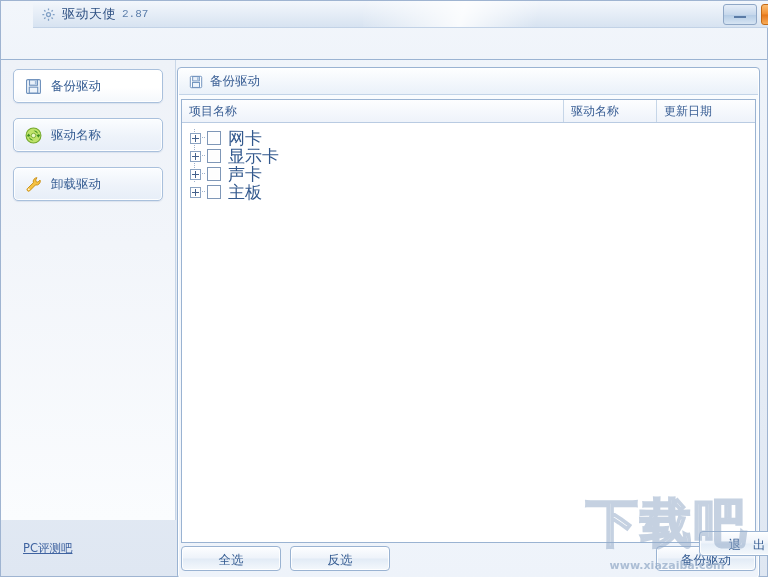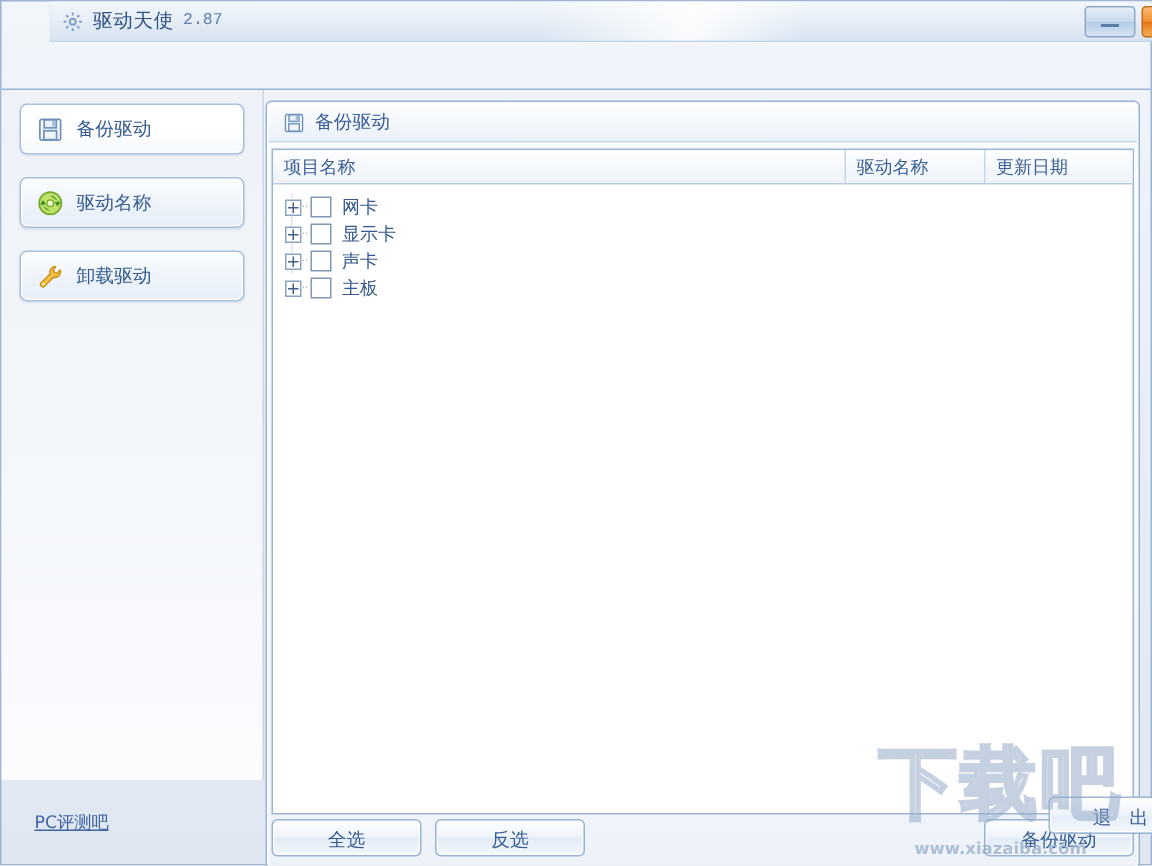--- a/index.html
+++ b/index.html
@@ -162,21 +162,21 @@
   }
   .hguide{
     position:absolute;left:10px;top:8px;width:6px;height:1px;
     background-image:linear-gradient(90deg,#9fb2cc 50%,rgba(0,0,0,0) 0);
     background-size:2px 1px;
   }
   .cbx{
     width:12px;height:12px;border:1px solid #7f97b7;background:#fefefe;flex:none;margin-right:7px;
     box-shadow:inset 0 0 0 1px #fff;cursor:pointer;
   }
-  .tlbl{font-size:12px;color:#32588d;line-height:18px;}
+  .tlbl{font-size:17px;color:#32588d;line-height:18px;}
 
   
   .btnbar{
     position:absolute;left:3px;top:478px;width:575px;height:31px;
   }
   .btn{
     position:absolute;top:0;height:25px;line-height:25px;text-align:center;
     border:1px solid #9ab3d2;border-radius:4px;font-size:12.5px;color:#355c92;cursor:pointer;
     background:linear-gradient(180deg,#fdfeff 0%,#eef3fa 48%,#e2ebf6 52%,#f4f8fc 100%);
     box-shadow:inset 0 0 0 1px rgba(255,255,255,.85);

